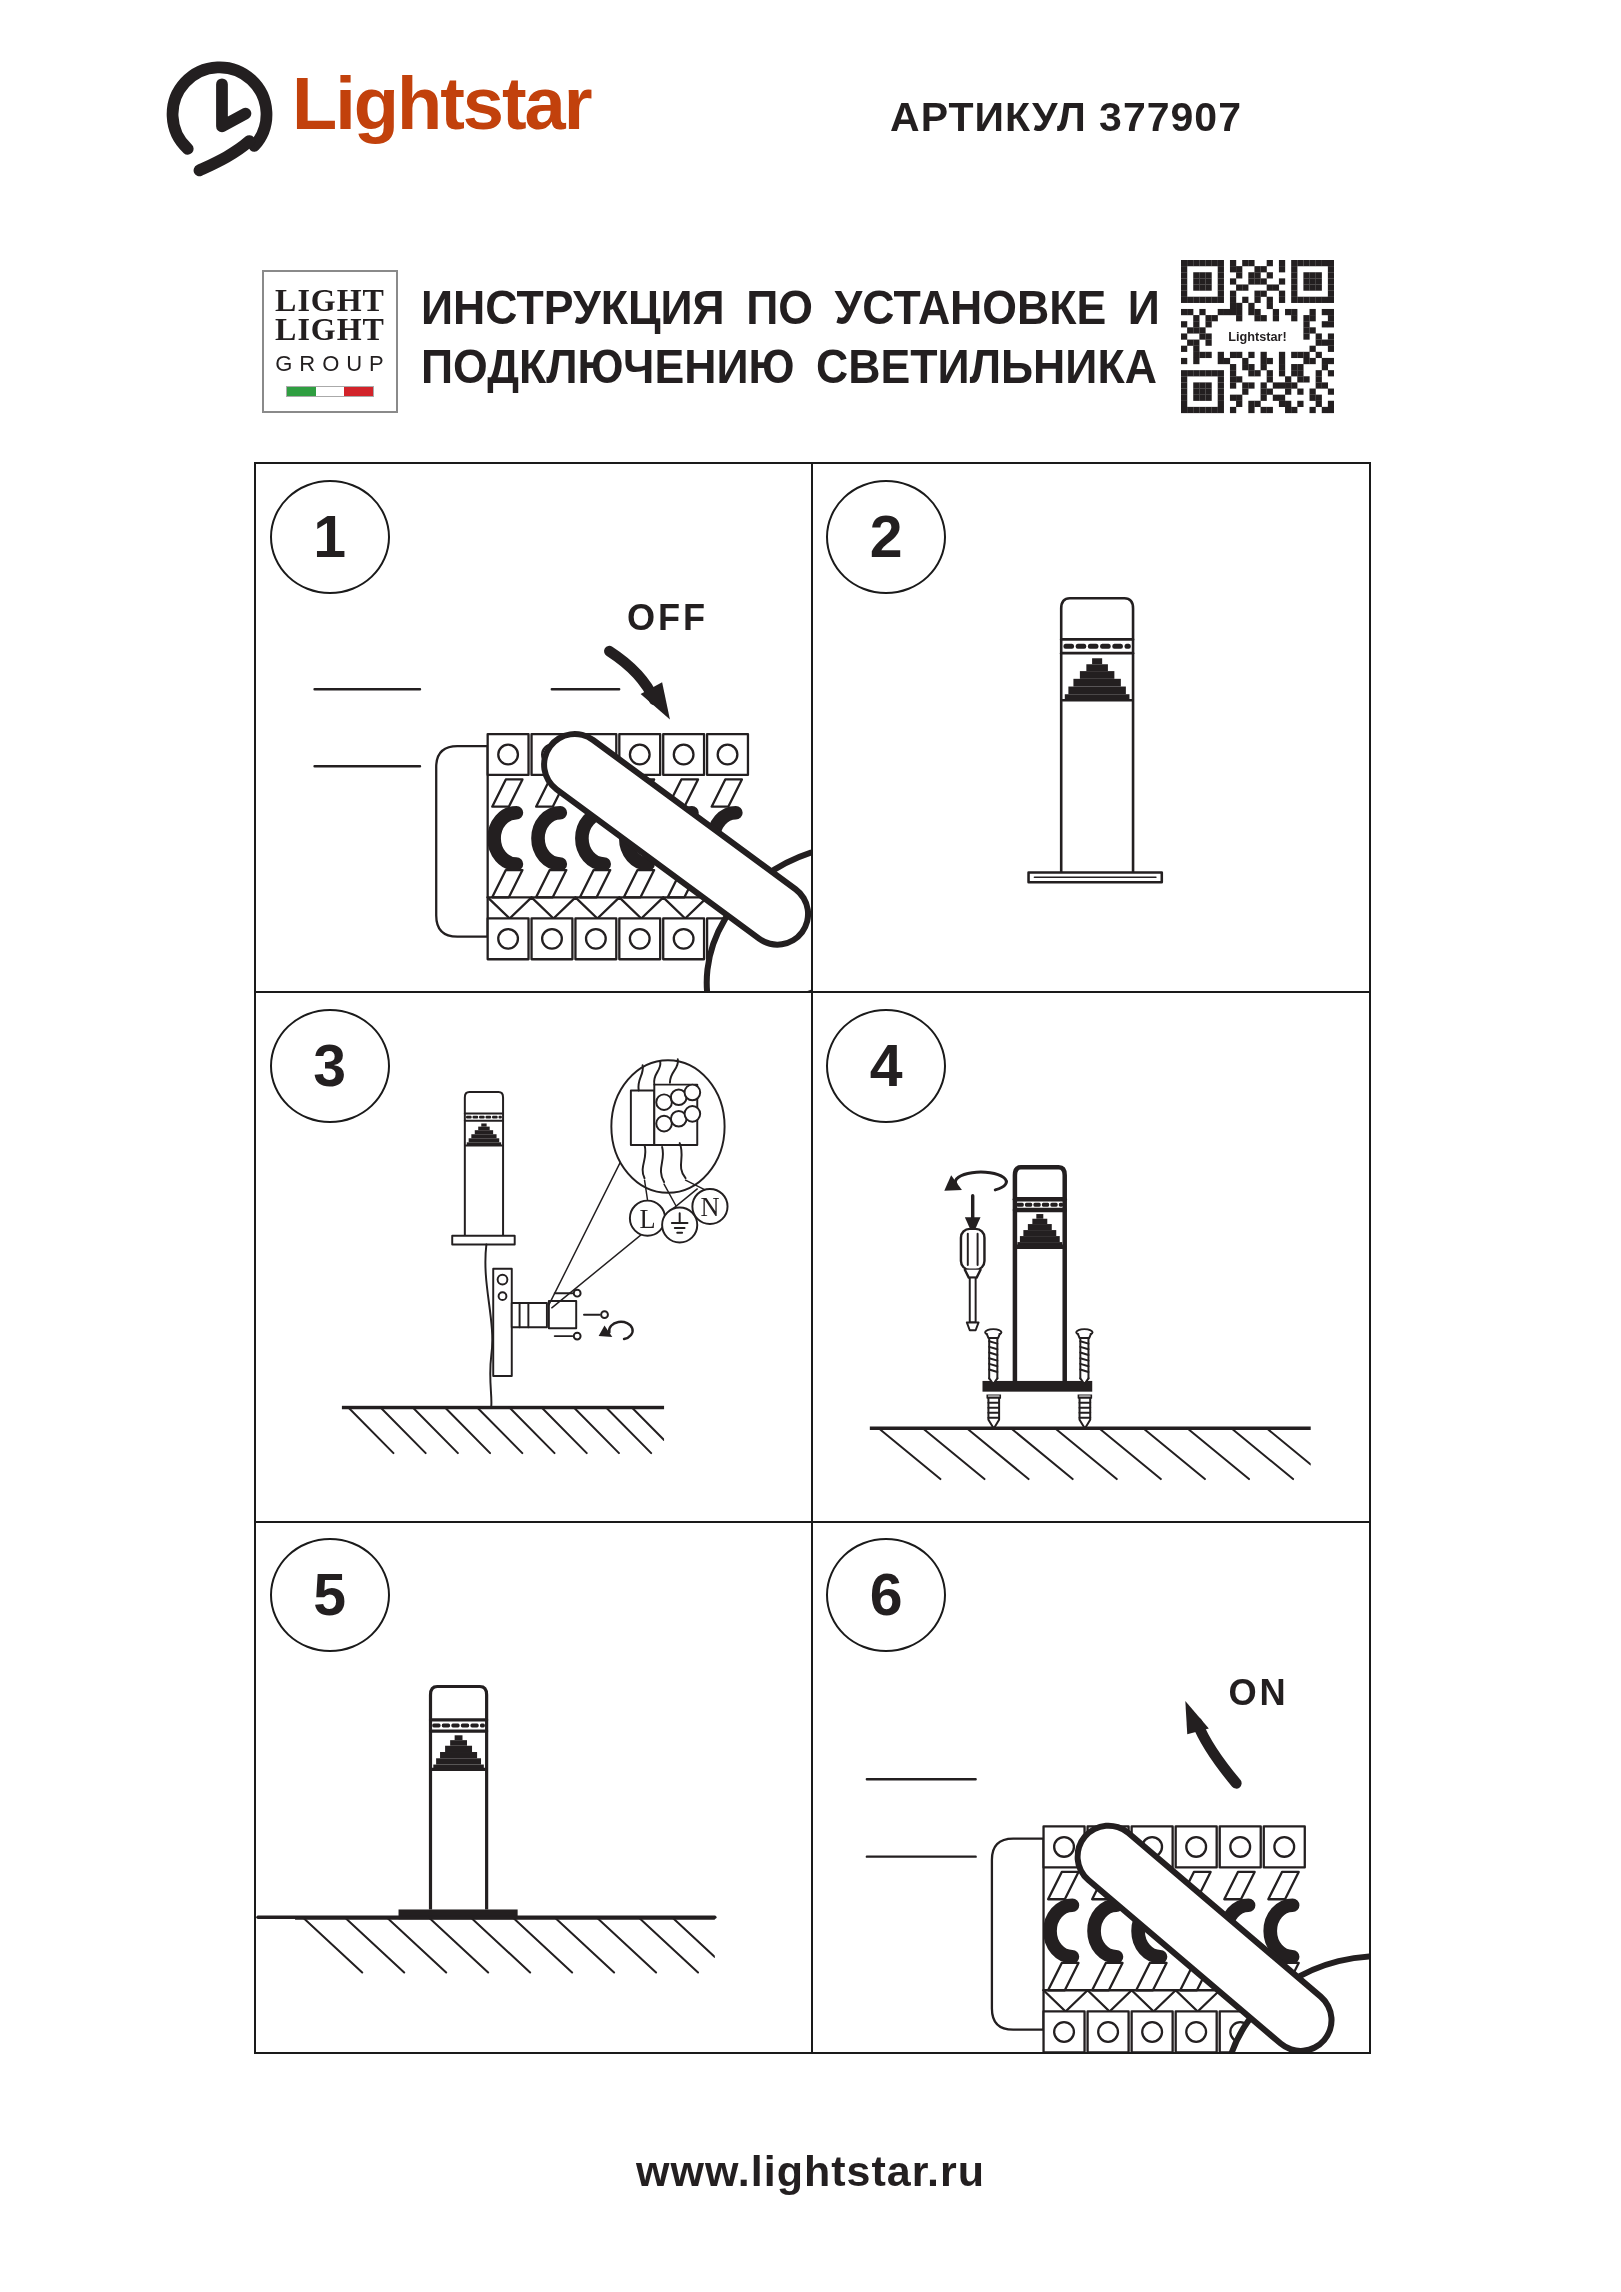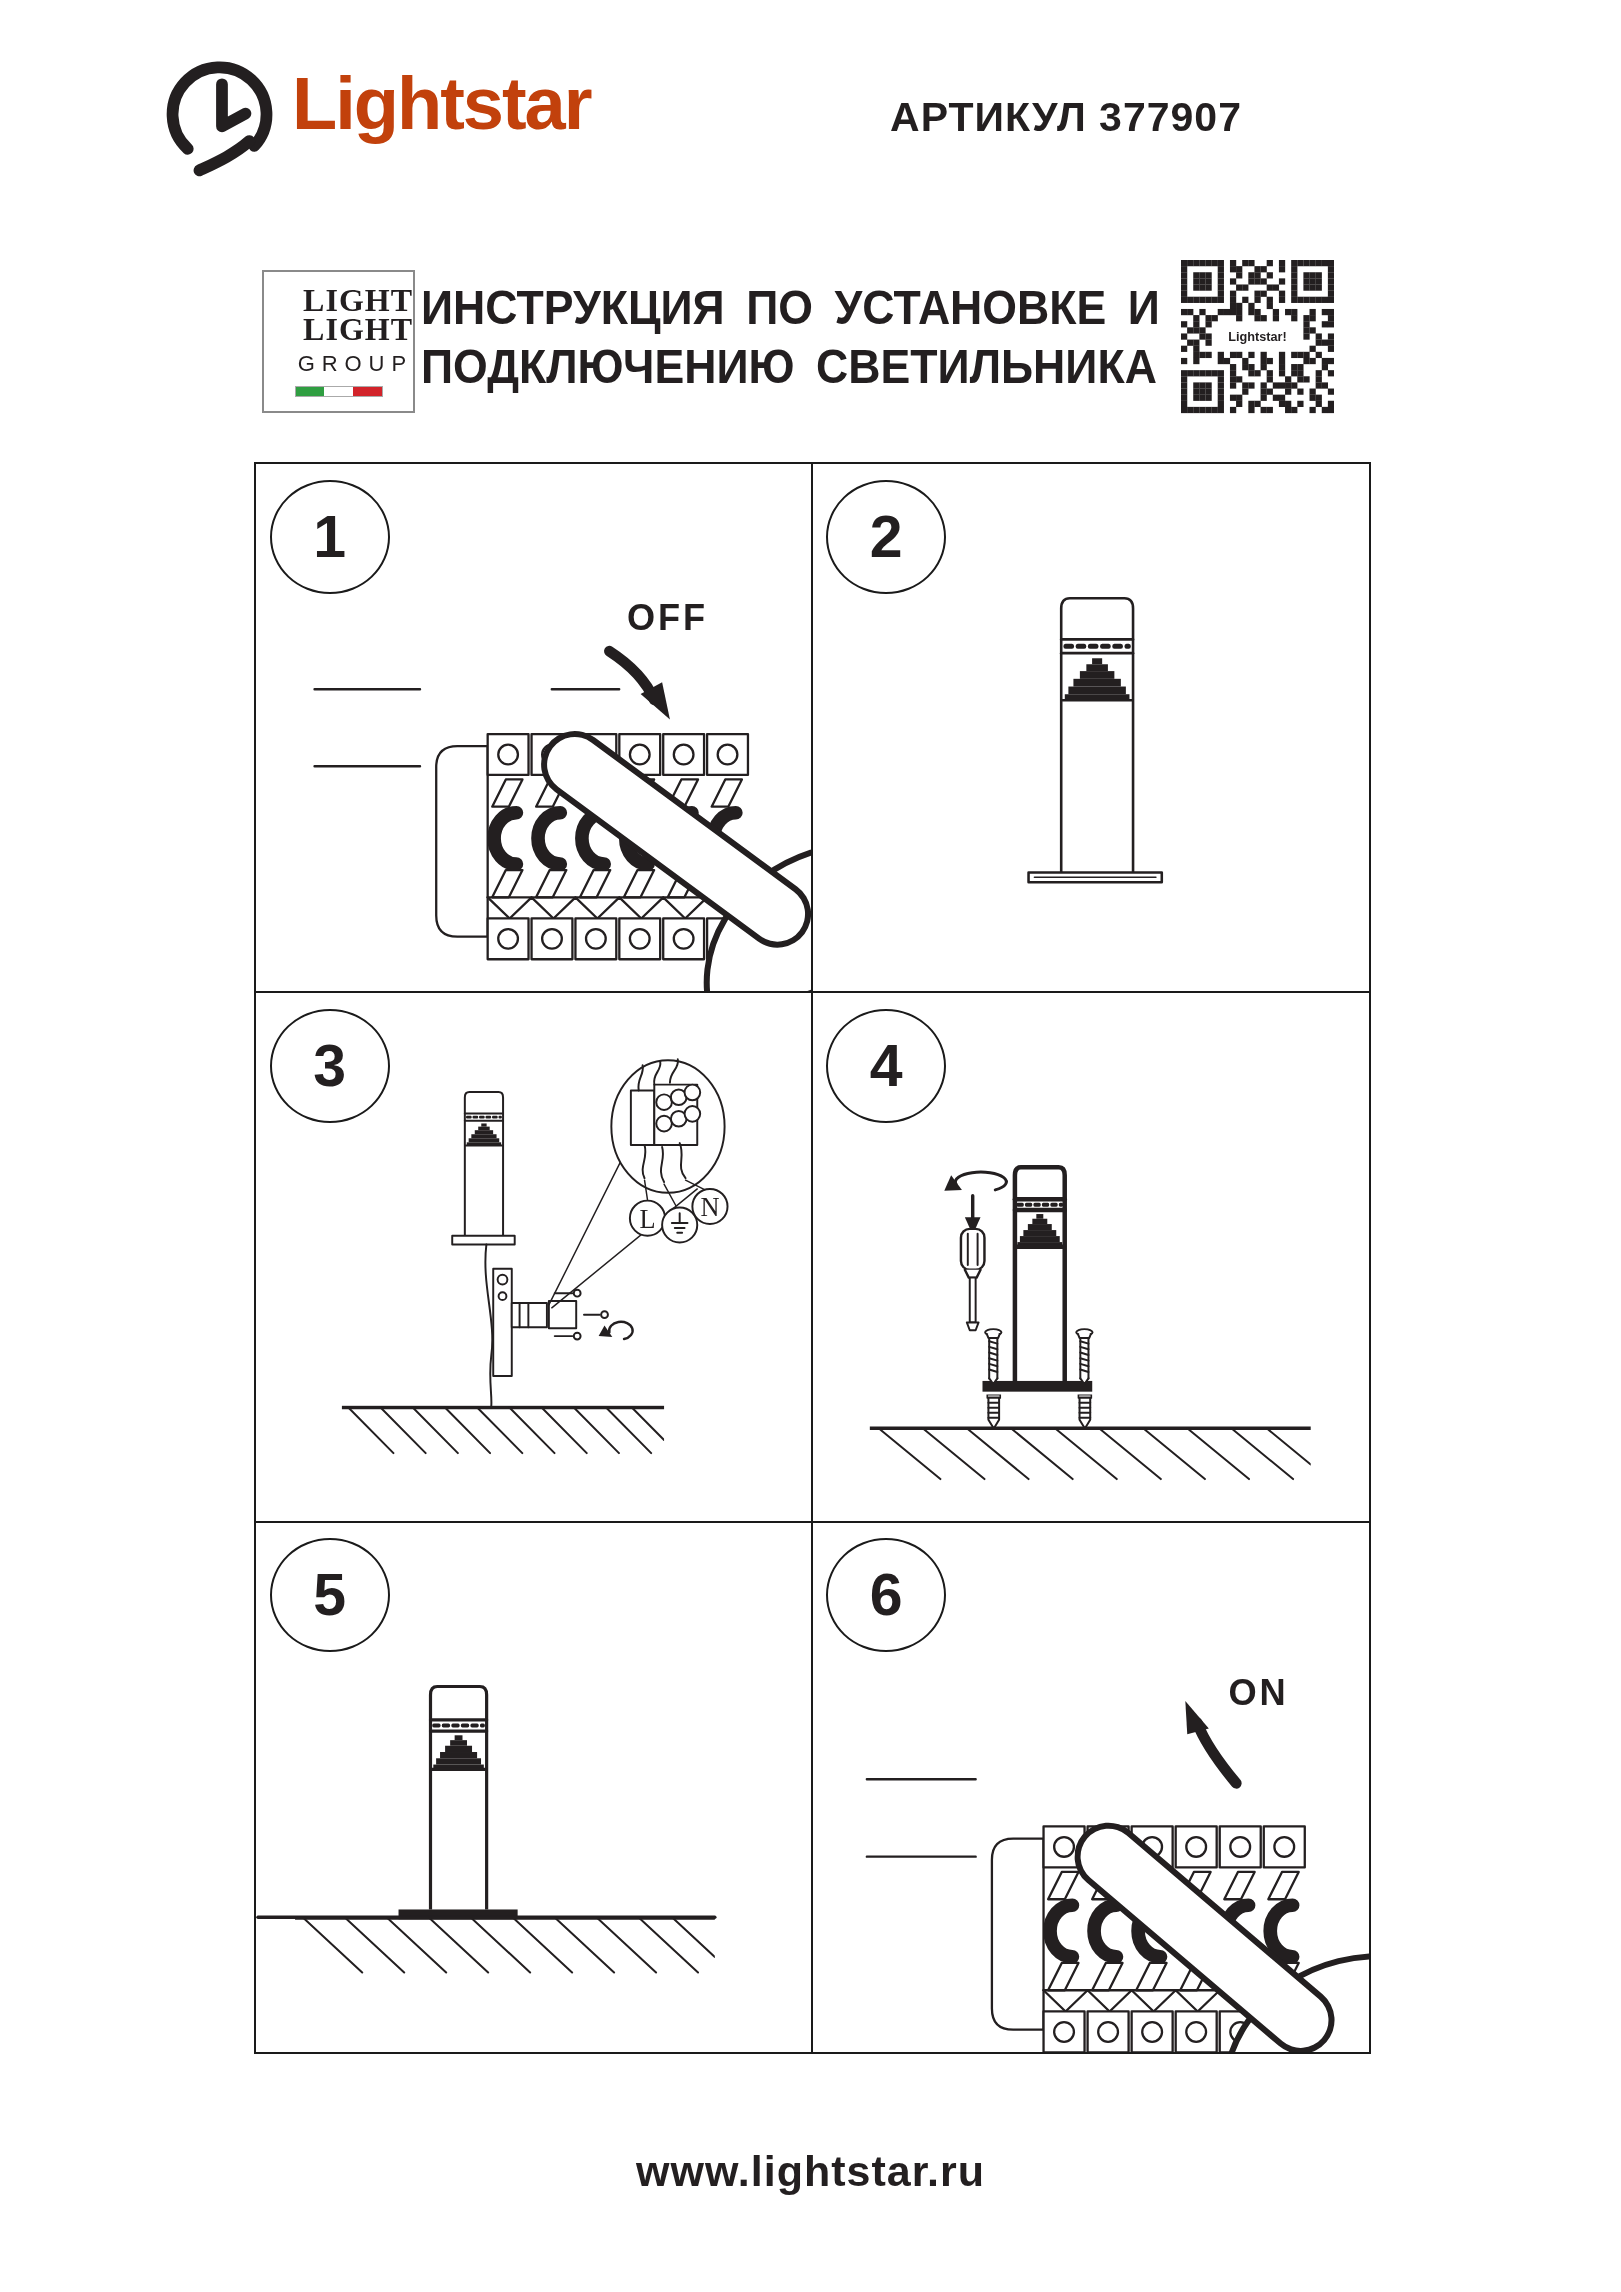--- a/index.html
+++ b/index.html
@@ -12,22 +12,22 @@
   .wordmark{
     position:absolute;left:292px;top:61px;font-size:74px;font-weight:bold;
     letter-spacing:-2px;color:#c2410c;
   }
   .article{
     position:absolute;left:799px;top:94px;width:534px;text-align:center;
     font-size:41px;font-weight:bold;letter-spacing:1px;white-space:nowrap;
   }
   
   .group-box{
-    position:absolute;left:262px;top:270px;width:153px;height:143px;
-    border:2px solid #8a8a8a;text-align:right;box-sizing:border-box;padding-top:13.7px;
+    position:absolute;left:262px;top:270px;width:136px;height:143px;
+    border:2px solid #8a8a8a;text-align:center;box-sizing:border-box;padding-top:13.7px;
   }
   .group-box .l1,.group-box .l2{
     font-family:"Liberation Serif",serif;font-weight:bold;font-size:32px;line-height:0.92;
     letter-spacing:1px;
   }
   .group-box .l3{font-size:22px;letter-spacing:6.9px;margin-top:6.9px;margin-left:5.9px;}
   .flag{display:flex;width:86px;height:8.8px;margin:8.8px auto 0;border:1px solid #aaa;}
   .flag span{flex:1;}
   .title{
     position:absolute;left:421px;top:278px;width:765px;

